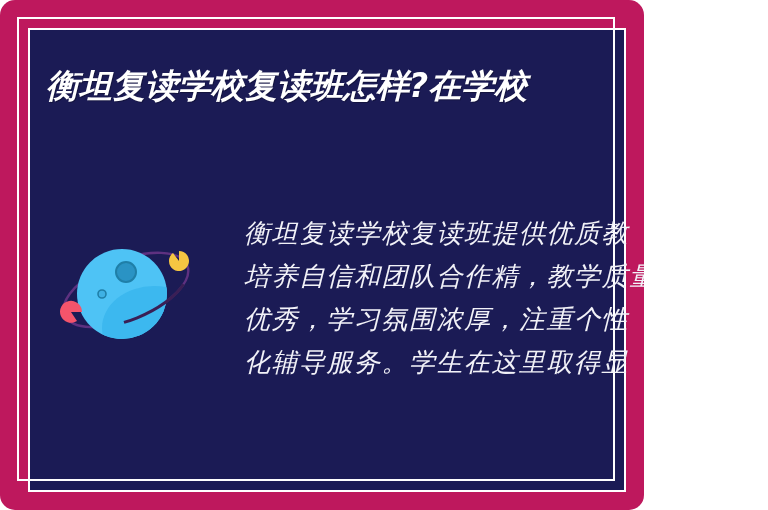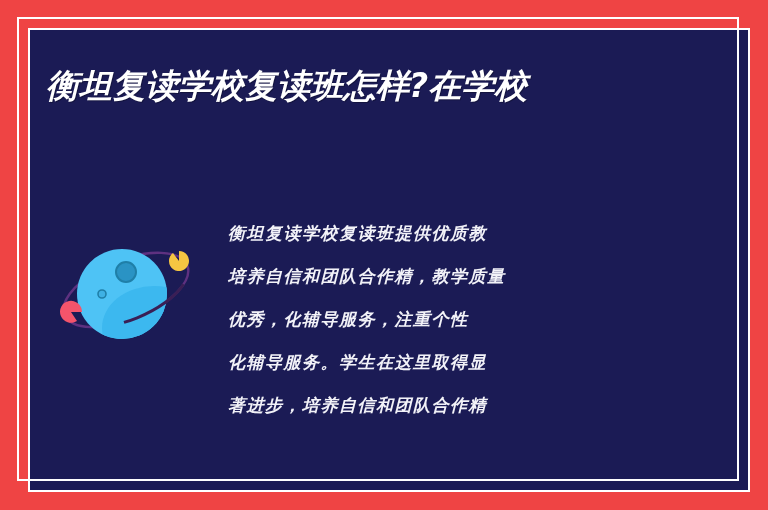--- a/index.html
+++ b/index.html
@@ -9,24 +9,25 @@
   }
   body {
     width: 768px;
     height: 510px;
     overflow: hidden;
     font-family: "Liberation Sans", sans-serif;
   }
 
   .cover {
     position: relative;
-    width: 768px;
+    width: 644px;
     height: 510px;
-    background: #ef4444;
+    background: #be185d;
     overflow: hidden;
+    border-radius: 15px;
   }
 
   
   .frame {
     position: absolute;
     border: 2px solid #ffffff;
     pointer-events: none;
   }
   .frame-outer {
     left: 17px;
@@ -66,31 +67,30 @@
     text-shadow: 1px 1px 0 rgba(0,0,0,0.25);
   }
   .title-line {
     display: block;
     white-space: nowrap;
   }
 
   
   .body-text {
     position: absolute;
-    left: 228px;
+    left: 244px;
     top: 212px;
     width: 430px;
     color: #f2f2f8;
     font-family: "DejaVu Serif", "Liberation Serif", serif;
-    font-size: 17px;
+    font-size: 26px;
     font-style: italic;
     line-height: 43px;
     letter-spacing: 1.5px;
     white-space: nowrap;
-    font-weight: bold;
   }
   .body-line { display: block; }
 
   
   .planet-wrap {
     position: absolute;
     left: 58px;
     top: 232px;
     width: 140px;
     height: 128px;
@@ -138,18 +138,17 @@
 
       <g transform="translate(13,80)">
         <path d="M0,0 L11,0 A11,11 0 1,0 6,9 Z" fill="#f4546b"></path>
       </g>
     </svg>
   </div>
 
   <div class="body-text">
     <span class="body-line">衡坦复读学校复读班提供优质教</span>
     <span class="body-line">培养自信和团队合作精，教学质量</span>
-    <span class="body-line">优秀，化辅导服务，注重个性</span>
+    <span class="body-line">优秀，学习氛围浓厚，注重个性</span>
     <span class="body-line">化辅导服务。学生在这里取得显</span>
-    <span class="body-line">著进步，培养自信和团队合作精</span>
   </div>
 
 </div>
 
 </body></html>

